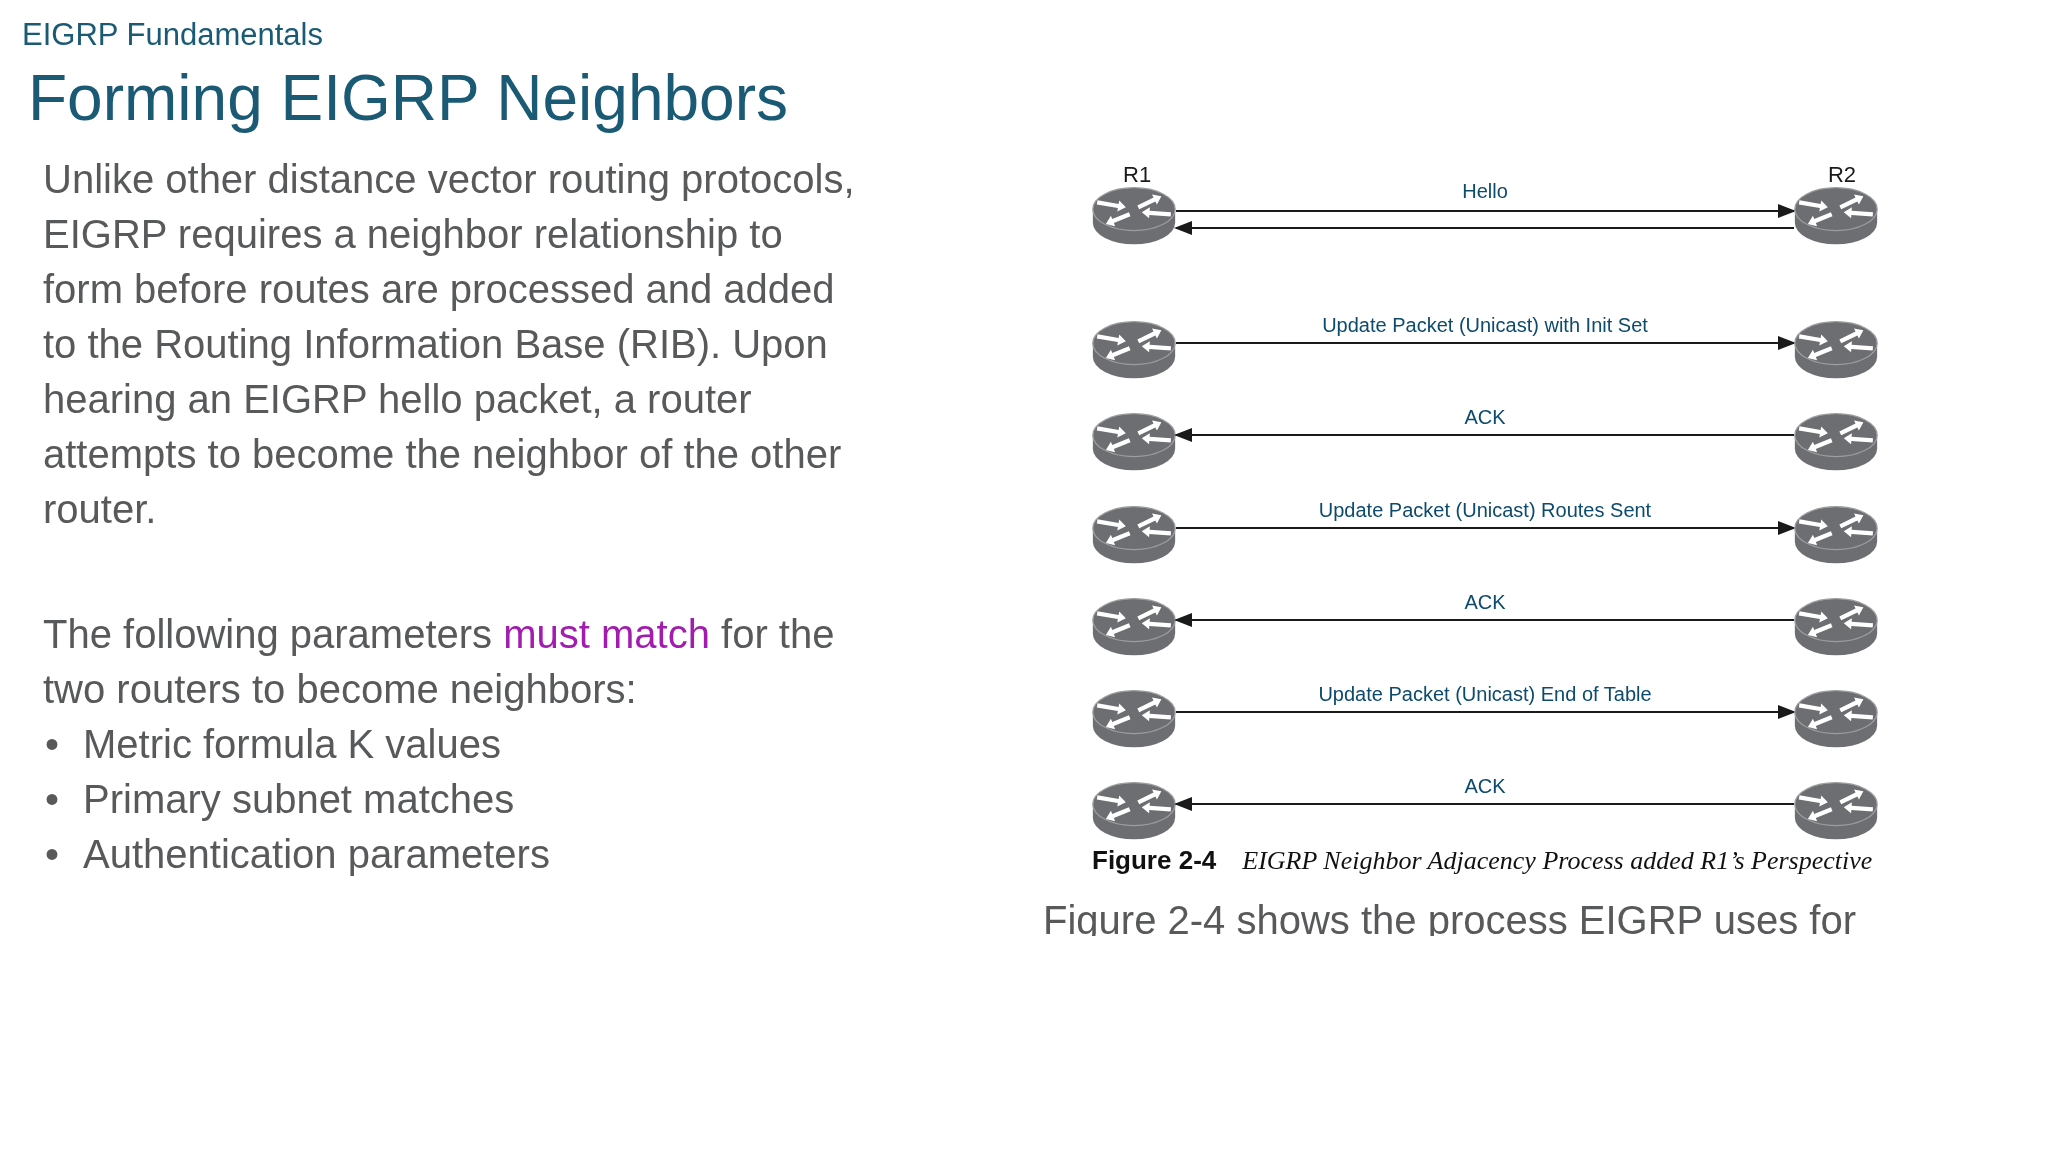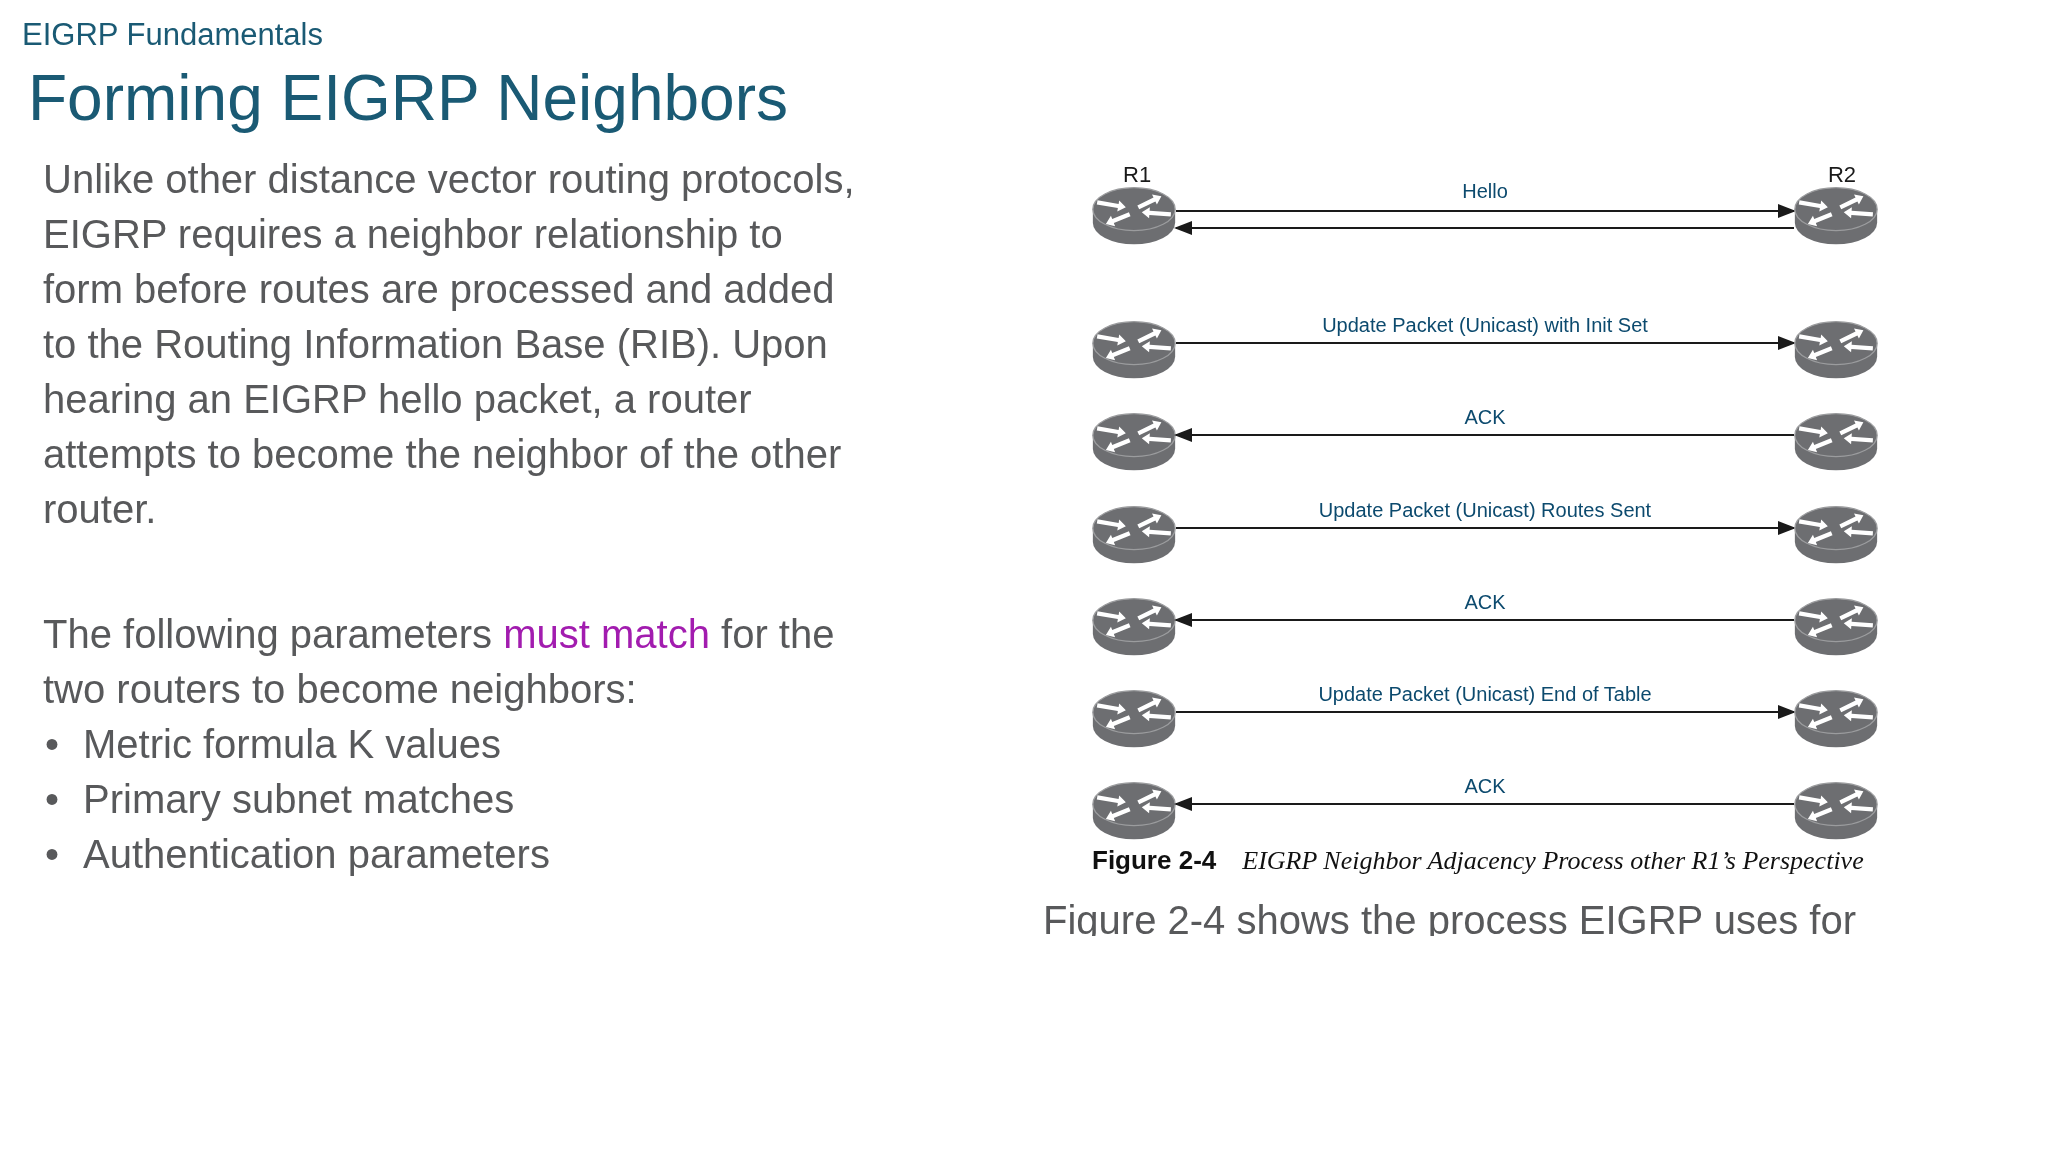--- a/index.html
+++ b/index.html
@@ -401,21 +401,21 @@
       <g transform="translate(45,33) rotate(158)">
         <polygon points="0,-2.5 21,-2.5 21,-6.5 30,0 21,6.5 21,2.5 0,2.5"></polygon>
       </g>
     </g>
   </svg></span>
   </div>
       </div>
   </div>
 
   <div class="fig-caption">
-    <span class="cap-label">Figure 2-4</span><span class="cap-text">EIGRP Neighbor Adjacency Process other R1’s Perspective</span>
+    <span class="cap-label">Figure 2-4</span><span class="cap-text">EIGRP Neighbor Adjacency Process added R1’s Perspective</span>
   </div>
 
   <p class="figure-note">Figure 2-4 shows the process EIGRP uses for
 forming neighbor adjacencies.</p>
 
   <div class="logo">
     <svg viewBox="0 0 95 55" width="95" height="55" aria-hidden="true">
       <g fill="#2fb0e3">
         <rect x="5" y="18" width="5" height="10"></rect>
         <rect x="14.5" y="9" width="5" height="19"></rect>

